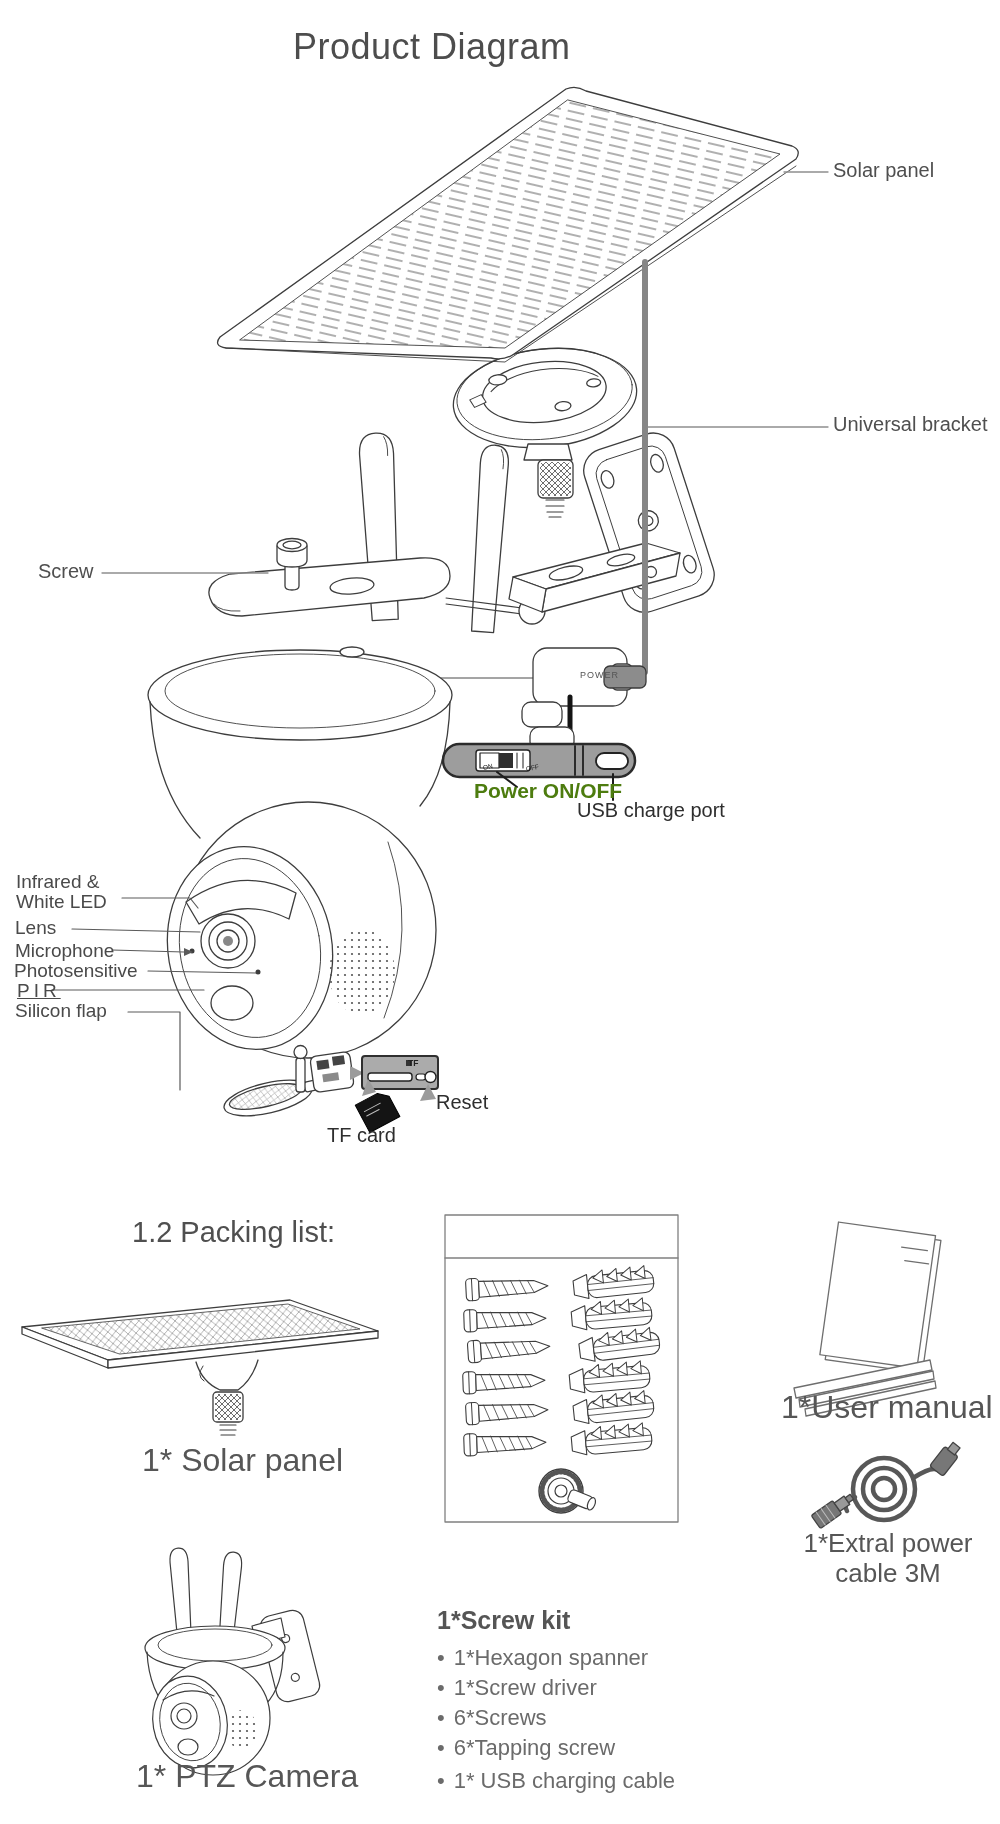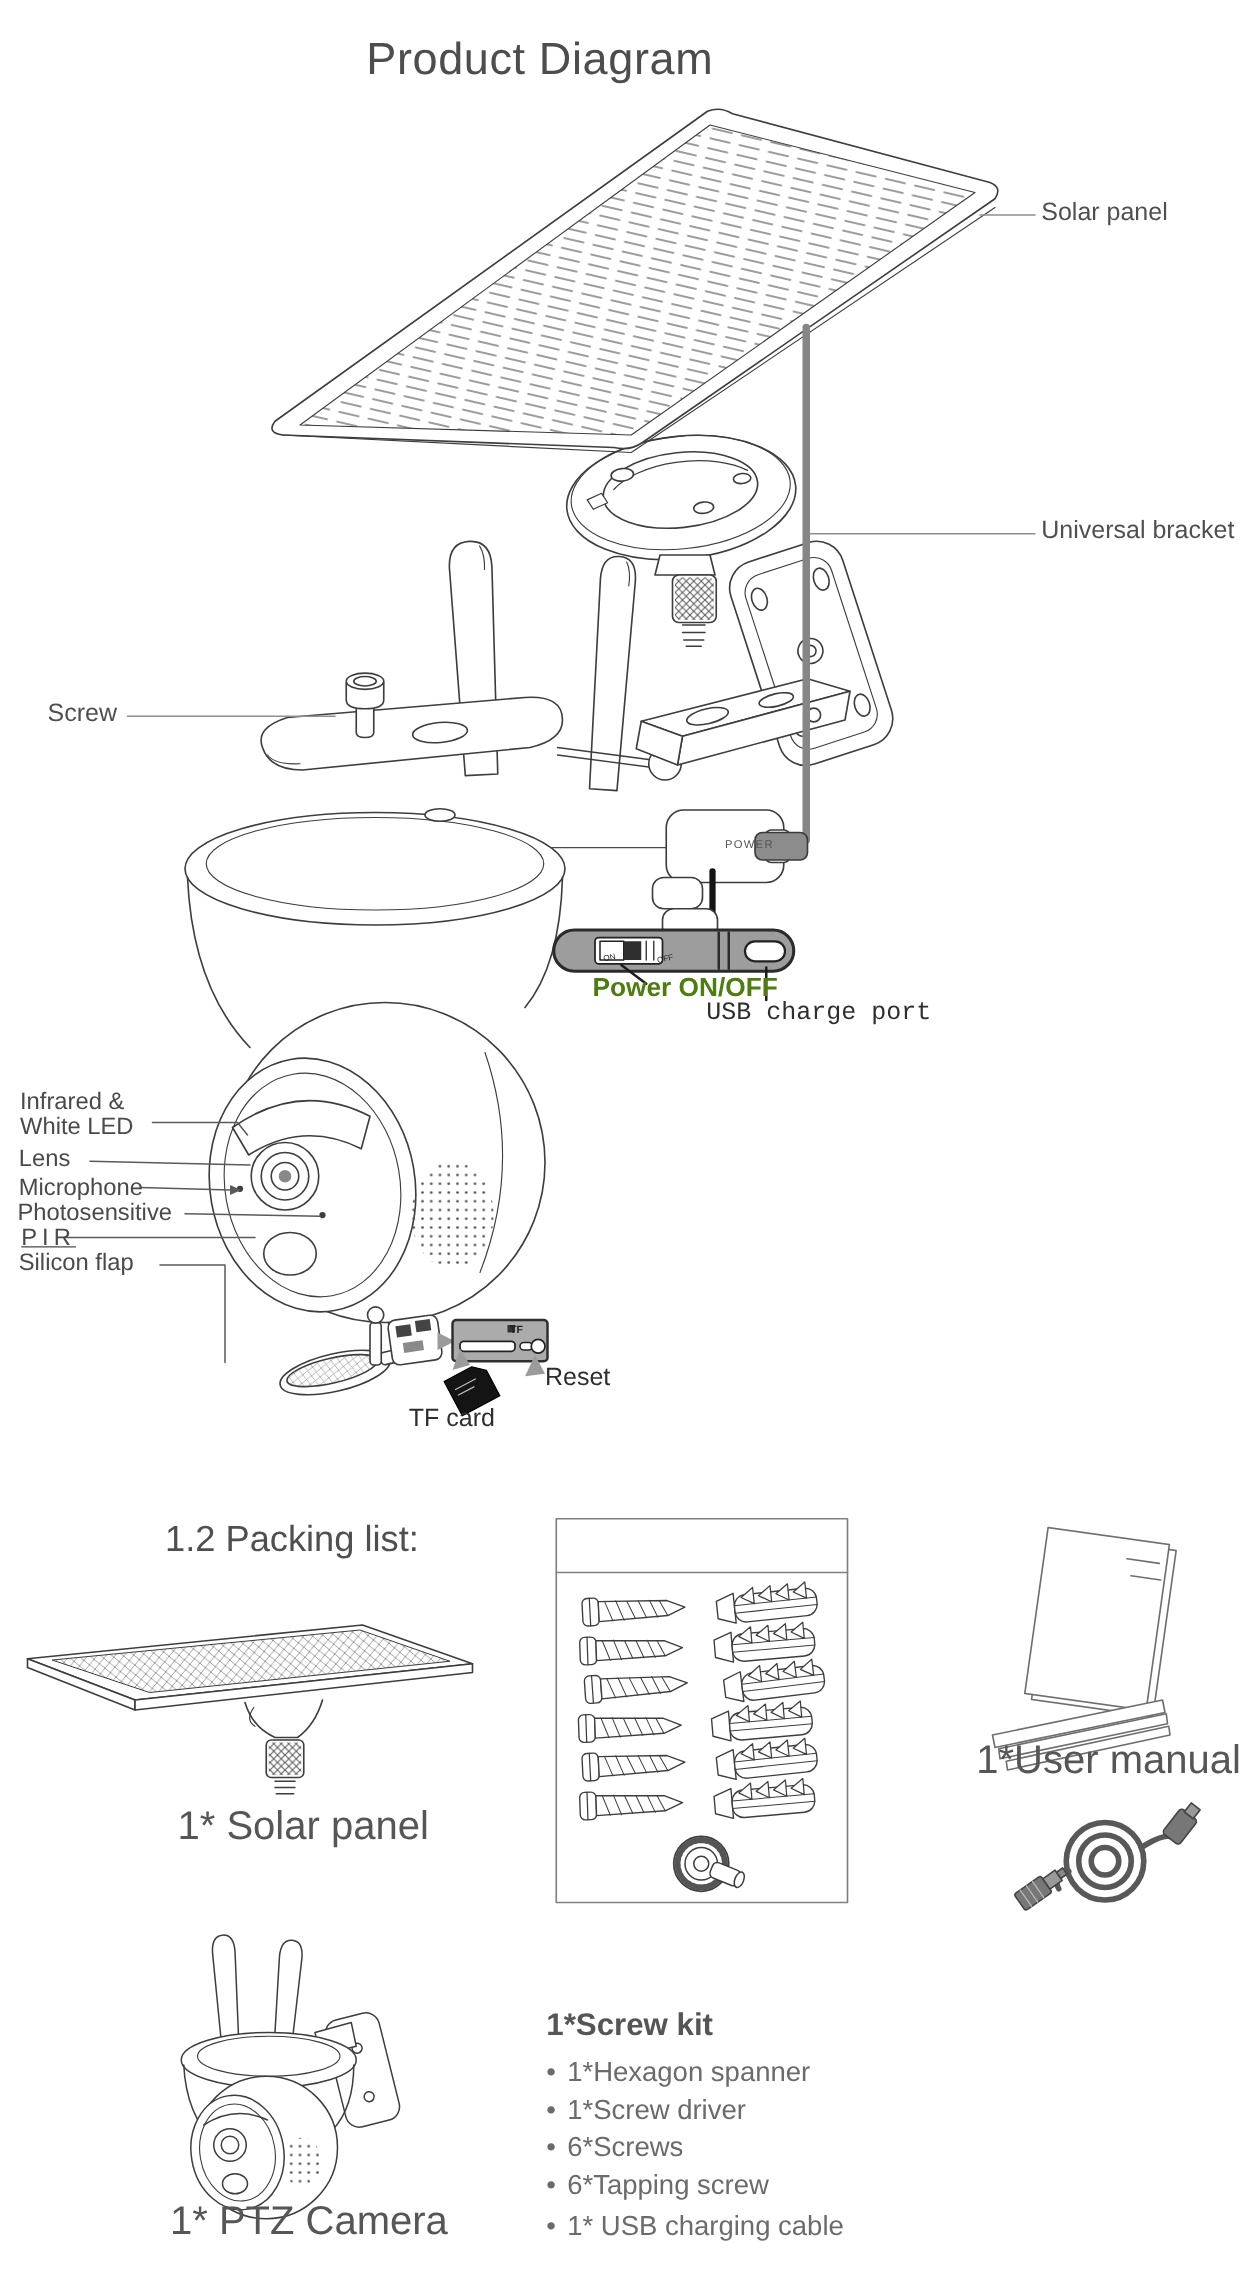--- a/index.html
+++ b/index.html
@@ -325,40 +325,44 @@
 <div class="title">Product Diagram</div>
 
 <div class="lbl small-gray" style="left:833px; top:160px;">Solar panel</div>
 <div class="lbl small-gray" style="left:833px; top:414px;">Universal bracket</div>
 <div class="lbl small-gray" style="left:38px; top:561px;">Screw</div>
 
 <div class="lbl micro" style="left:552px; top:671px;">POWER</div>
 <div class="lbl nano" style="left:483px; top:764px;">ON</div>
 <div class="lbl nano" style="left:526px; top:765px;">OFF</div>
 <div class="lbl bold-black" style="left:474px; top:780px;">Power ON/OFF</div>
-<div class="lbl dark" style="left:565px; top:800px;font-family:Liberation Mono, monospace;">USB charge port</div>
+<div class="lbl dark" style="left:577px; top:800px;">USB charge port</div>
 
 <div class="lbl callout-left" style="left:16px; top:872px;">
   <div>Infrared &amp;</div>
   <div>White LED</div>
 </div>
 <div class="lbl callout-left" style="left:15px; top:918px;">Lens</div>
 <div class="lbl callout-left" style="left:15px; top:941px;">Microphone</div>
 <div class="lbl callout-left" style="left:14px; top:961px;">Photosensitive</div>
 <div class="lbl callout-left" style="left:17px; top:981px; letter-spacing:4px;text-decoration:underline;">PIR</div>
 <div class="lbl callout-left" style="left:15px; top:1001px;">Silicon flap</div>
 
 <div class="lbl tf-micro" style="left:386px; top:1059px;">TF</div>
 <div class="lbl dark" style="left:436px; top:1092px;">Reset</div>
 <div class="lbl dark" style="left:327px; top:1125px;">TF card</div>
 
 <div class="heading">1.2 Packing list:</div>
 
 <div class="item-label" style="left:142px; top:1442px;">1* Solar panel</div>
 <div class="item-label" style="left:781px; top:1389px;">1*User manual</div>
+<div class="cable-label">
+  <div>1*Extral power</div>
+  <div>cable 3M</div>
+</div>
 <div class="item-label" style="left:136px; top:1758px;">1* PTZ Camera</div>
 
 <div class="kit">
   <div class="kit-title">1*Screw kit</div>
   <div class="kit-row"><span class="bullet">•</span><span>1*Hexagon spanner</span></div>
   <div class="kit-row"><span class="bullet">•</span><span>1*Screw driver</span></div>
   <div class="kit-row"><span class="bullet">•</span><span>6*Screws</span></div>
   <div class="kit-row"><span class="bullet">•</span><span>6*Tapping screw</span></div>
   <div class="kit-row" style="margin-top:3px;"><span class="bullet">•</span><span>1* USB charging cable</span></div>
 </div>

